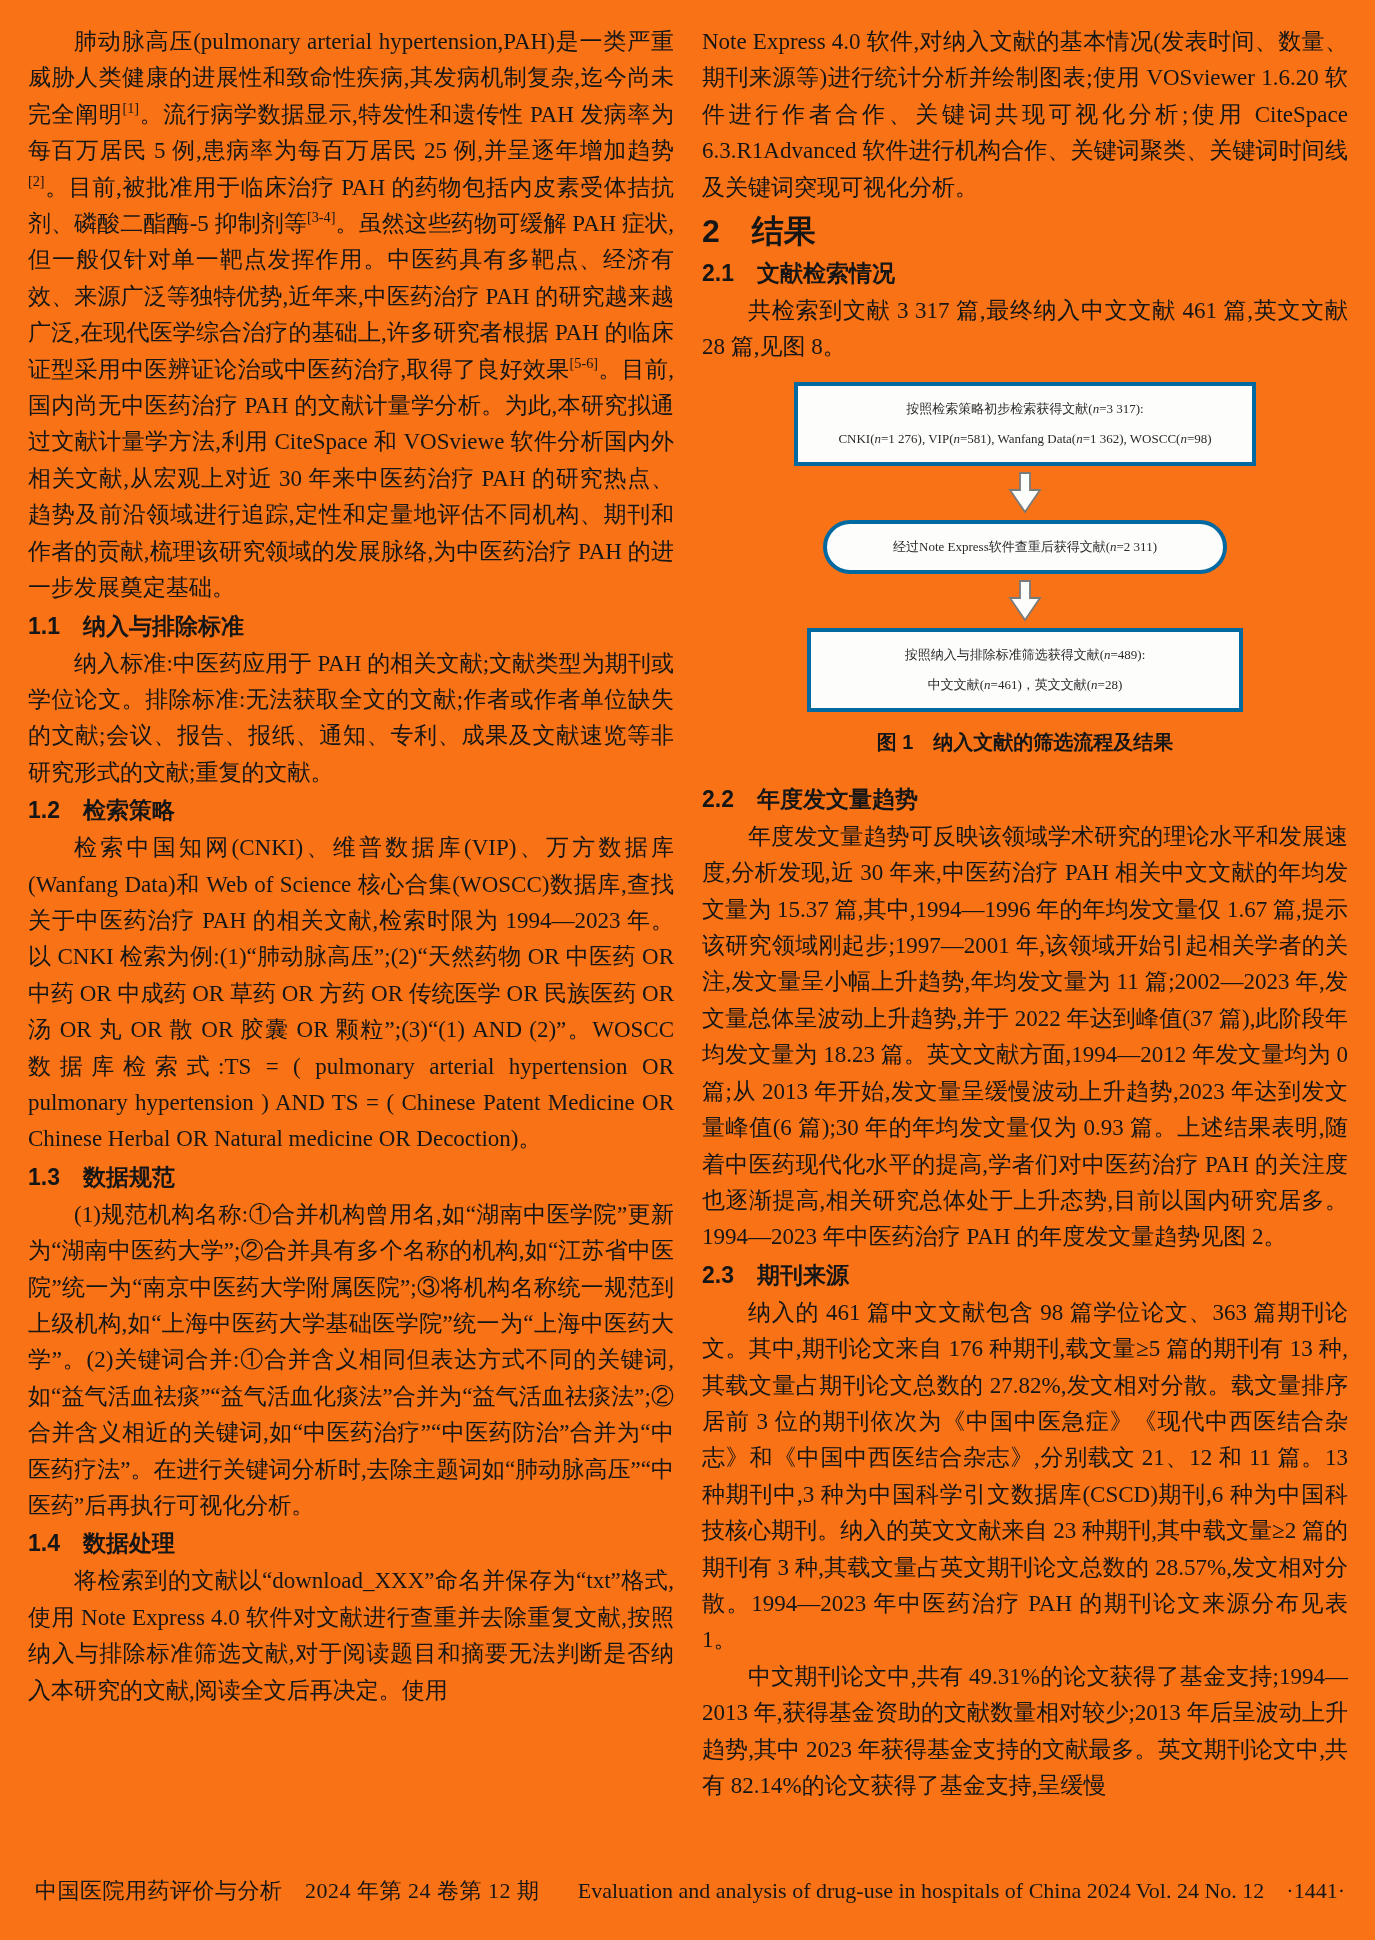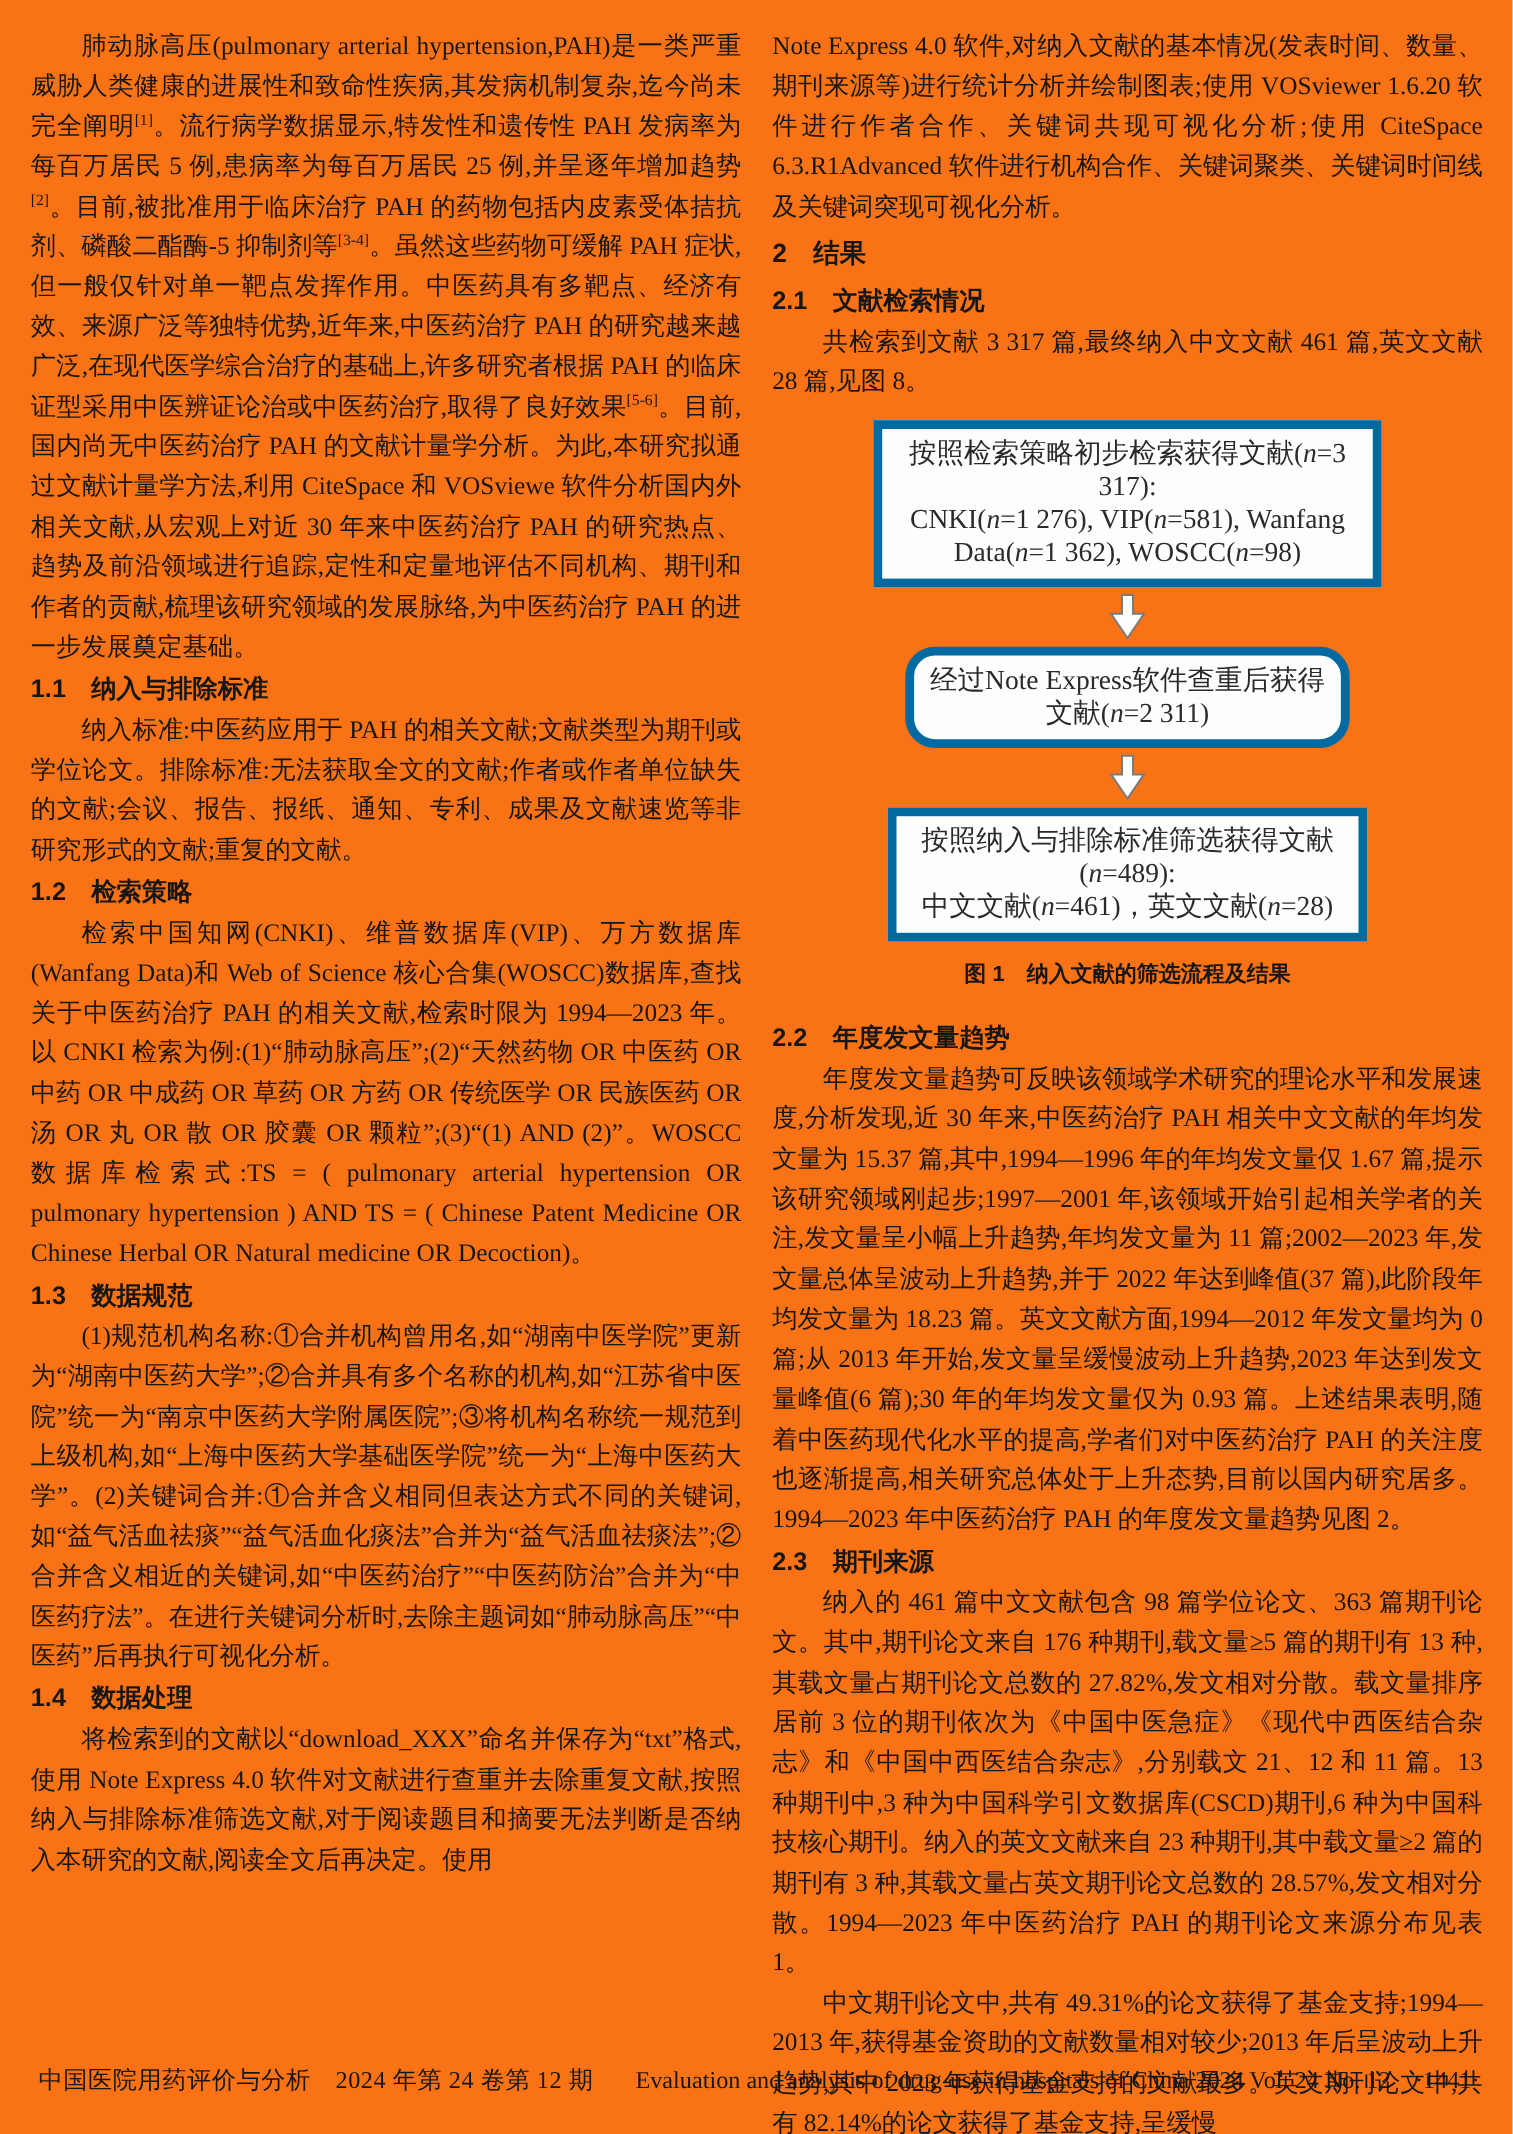--- a/index.html
+++ b/index.html
@@ -6,33 +6,33 @@
   .page{
     position:relative;width:1375px;height:1940px;background:#f97316;
     font-family:"Liberation Serif","DejaVu Serif",serif;color:#161616;
     overflow:hidden;margin:0 auto;
   }
   .cols{position:absolute;top:24px;left:28px;display:flex;gap:28px;}
   .col{width:646px;}
   p.body{margin:0;font-size:23px;line-height:36.4px;text-align:justify;}
   .ind{text-indent:2em;}
   h1.sec{
-    margin:4px 0 2px;font-size:24px;line-height:42px;font-weight:700;
+    margin:4px 0 2px;font-size:32px;line-height:42px;font-weight:700;
     font-family:"Liberation Sans","DejaVu Sans",sans-serif;
   }
   h2.sub{
     margin:0;font-size:23px;line-height:39px;font-weight:700;
     font-family:"Liberation Sans","DejaVu Sans",sans-serif;
   }
   sup{font-size:0.62em;line-height:0;}
   i{font-style:italic;}
   .flow{margin:16px auto 4px;display:flex;flex-direction:column;align-items:center;}
   .fbox{
-    border:8px solid #0369a1;background:#fdfdfc;text-align:center;
-    font-size:25px;line-height:30px;padding:8px 6px;box-sizing:border-box;color:#2a2a2a;
+    border:4px solid #0369a1;background:#fdfdfc;text-align:center;
+    font-size:13px;line-height:30px;padding:8px 6px;box-sizing:border-box;color:#2a2a2a;
   }
   .fbox1{width:462px;}
   .fbox2{width:404px;border-radius:27px;}
   .fbox3{width:436px;}
   .farrow{margin:6px 0;display:block;}
   .caption{
     text-align:center;font-weight:700;font-size:20px;line-height:36px;
     margin:12px 0 20px;font-family:"Liberation Sans","DejaVu Sans",sans-serif;
   }
   .footer{

